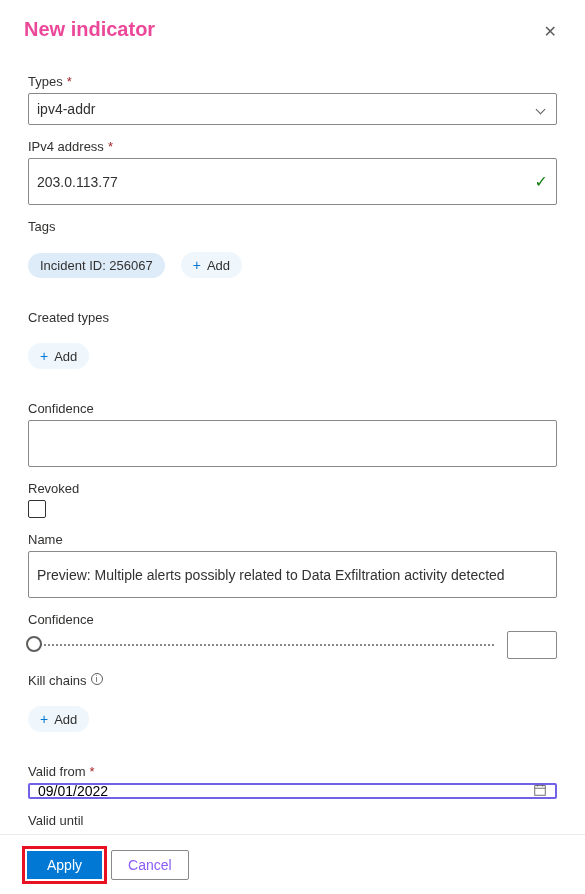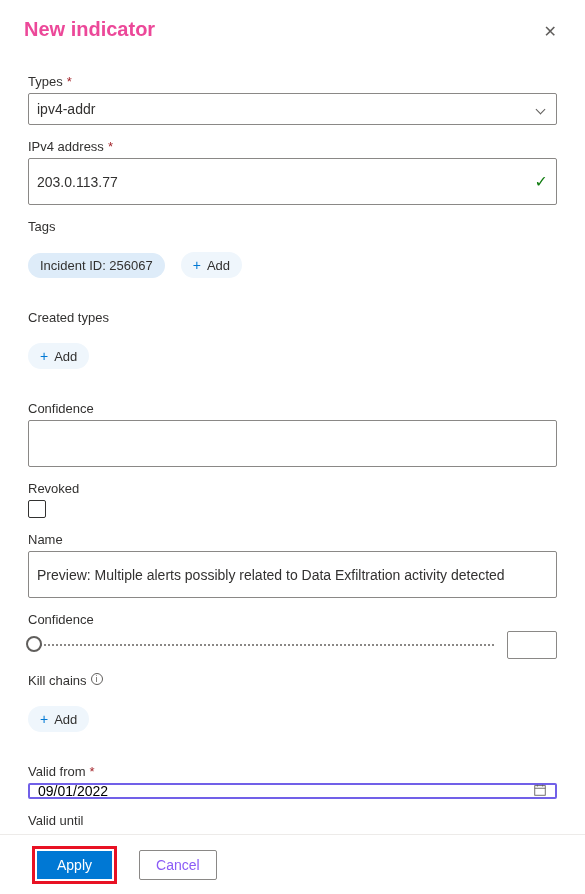--- a/index.html
+++ b/index.html
@@ -27,21 +27,21 @@
   .slider-row { display: flex; align-items: center; gap: 12px; }
   .slider-track { flex: 1; height: 2px; background: repeating-linear-gradient(90deg,#8a8886 0,#8a8886 2px,transparent 2px,transparent 4px); position: relative; }
   .slider-thumb { width: 16px; height: 16px; border: 2px solid #605e5c; background: #fff; border-radius: 50%; position: absolute; left: -2px; top: -8px; }
   .num-box { width: 50px; height: 28px; border: 1px solid #8a8886; border-radius: 2px; }
   .info-icon { width: 12px; height: 12px; border: 1px solid #605e5c; border-radius: 50%; display: inline-flex; align-items:center; justify-content:center; font-size: 9px; color:#605e5c; }
   .date-input { width: 100%; height: 16px; border: 1px solid #8a8886; border-radius: 2px; padding: 0 8px; display:flex; align-items:center; justify-content:space-between; font-size:14px; }
   .date-input.active { border: 2px solid #7160e8; }
   .date-input.placeholder span:first-child { color: #8a8886; }
   .cal-icon svg { width:14px; height:14px; }
   .readonly { background: #f3f2f1; color: #605e5c; }
-  .footer { position: absolute; bottom: 0; left: 0; right: 0; height: 60px; border-top: 1px solid #edebe9; display:flex; align-items:center; padding: 0 32px; gap: 22px; }
+  .footer { position: absolute; bottom: 0; left: 0; right: 0; height: 60px; border-top: 1px solid #edebe9; display:flex; align-items:center; padding: 0 22px; gap: 4px; }
   .apply-wrap { border: 3px solid #e81123; padding: 2px; }
   .btn-primary { background: #0078d4; color: #fff; border: none; padding: 6px 20px; font-size: 14px; cursor:pointer; }
   .btn-secondary { background: #fff; color: #8b5cf6; border: 1px solid #8a8886; padding: 6px 16px; font-size: 14px; cursor:pointer; border-radius:2px; }
   .spacer-lg { height: 18px; }
 </style>
 </head>
 <body>
 
 <div class="header">
   <div class="title">New indicator</div>

